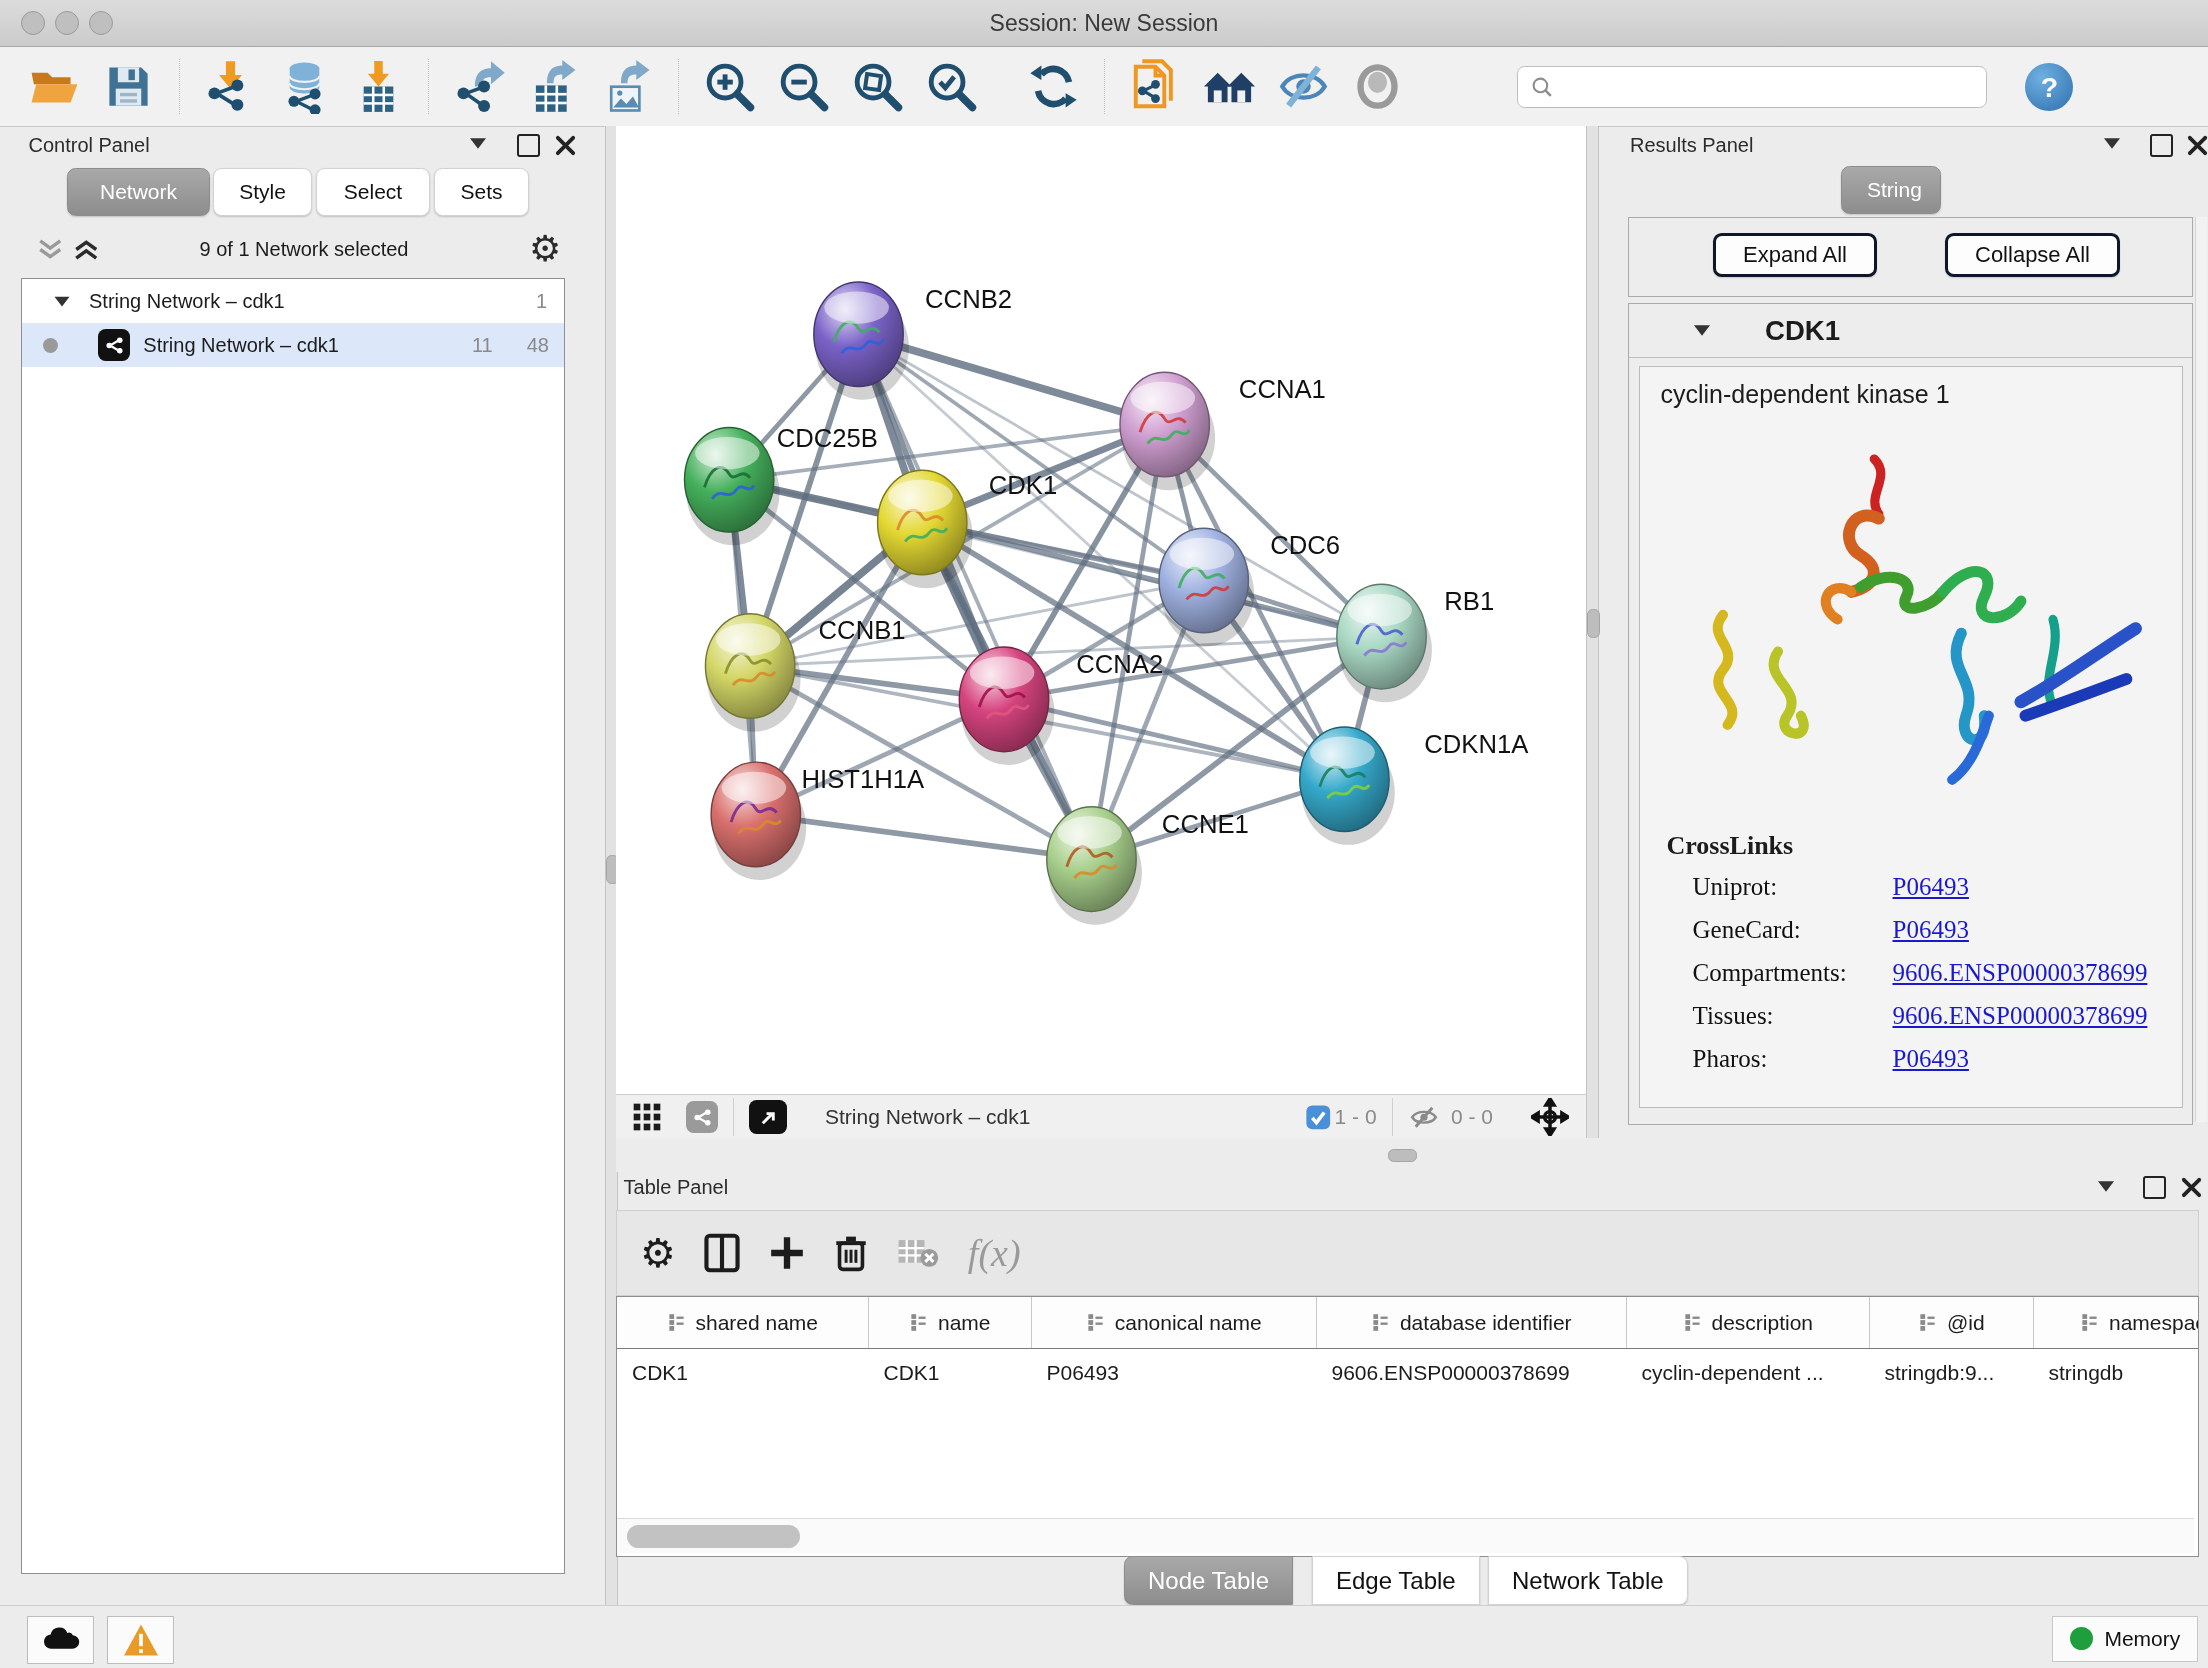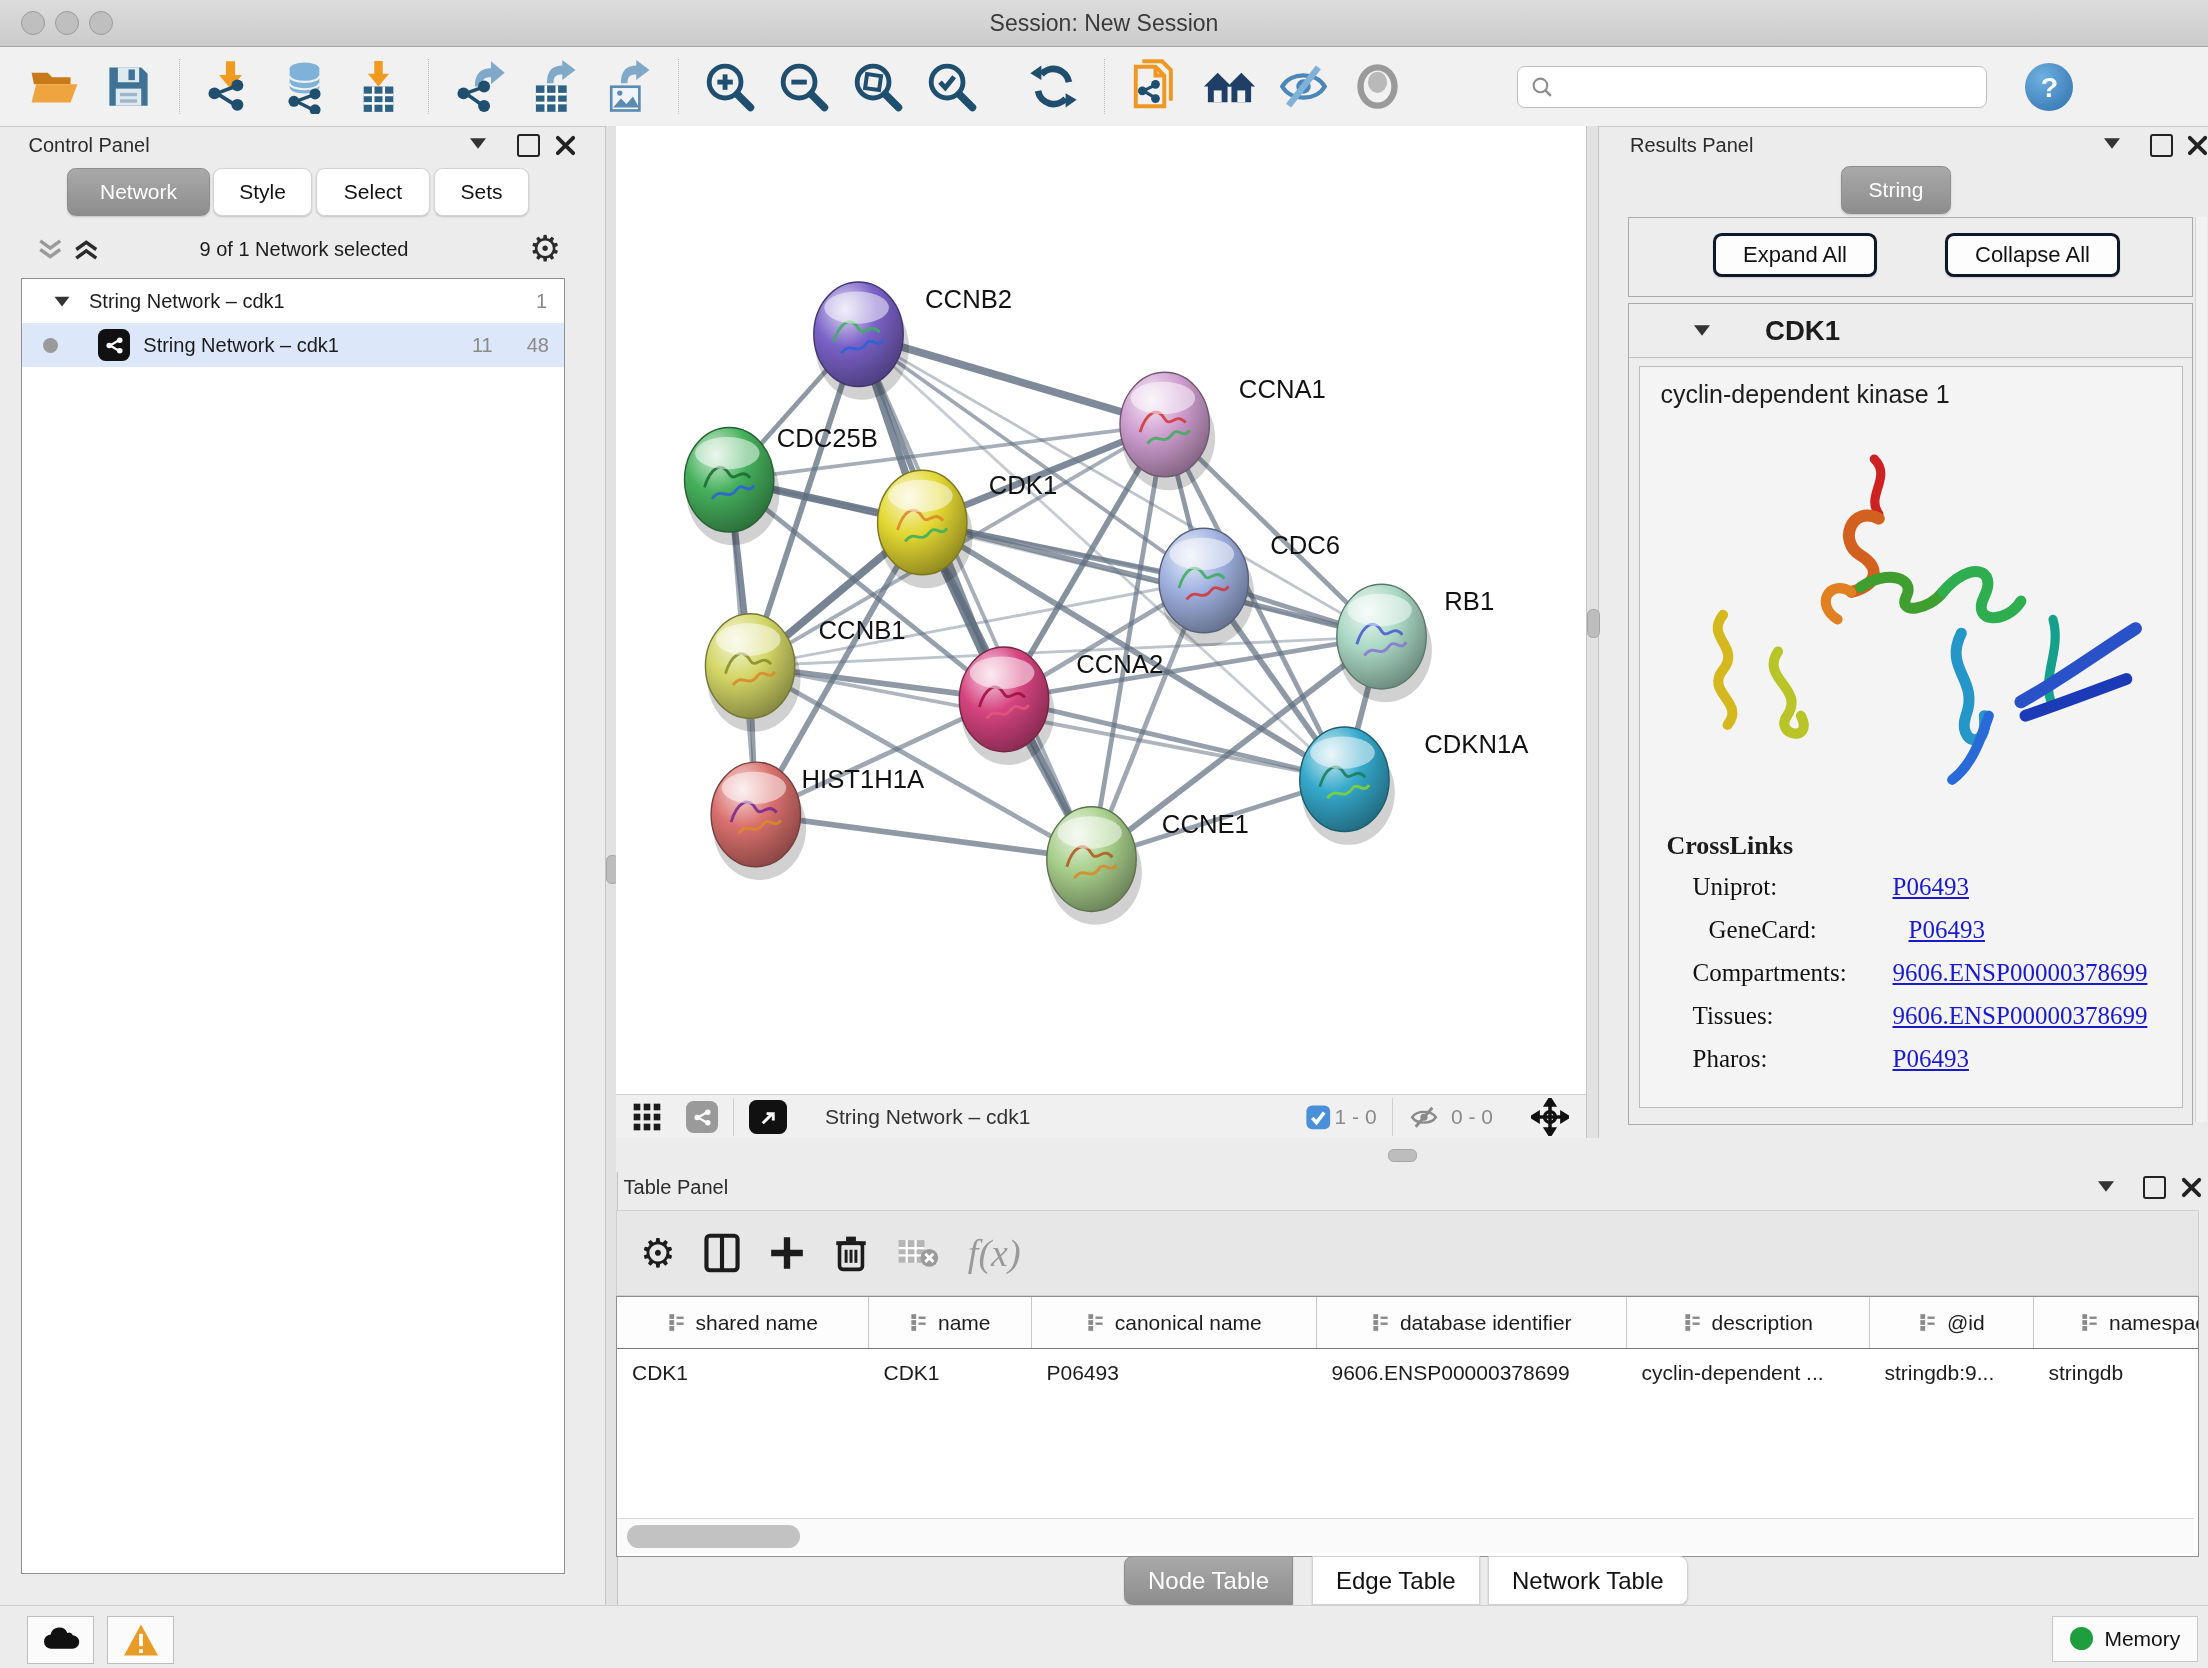--- a/index.html
+++ b/index.html
@@ -583,21 +583,21 @@
 
 <div class="abs" style="left:1598px;top:126px;width:611px;height:1012px;">
   <div class="abs panel-title" style="left:32px;top:7.6px;">Results Panel</div>
   <span class="abs tri" style="left:504px;top:11.4px;transform:scale(.8);"></span>
   <span class="abs maxicon" style="left:552px;top:7.6px;"></span>
   <svg class="abs xicon" style="left:588px;top:7.6px;" width="23" height="23" viewBox="0 0 24 24">
       <line x1="4" y1="4" x2="20" y2="20"></line>
       <line x1="20" y1="4" x2="4" y2="20"></line>
     </svg>
 
-  <button class="tabbtn sel abs" style="left:243px;top:40px;width:110px;">String</button>
+  <button class="tabbtn sel abs" style="left:243px;top:40px;width:100px;">String</button>
 
   <div class="abs rbox" style="left:30px;top:91px;width:563px;height:78px;">
     <button class="rbtn abs" style="left:84px;top:15px;">Expand All</button>
     <button class="rbtn abs" style="left:316px;top:15px;">Collapse All</button>
   </div>
 
   <div class="abs rbox" style="left:30px;top:177px;width:563px;height:820px;">
     <div style="display:flex;align-items:center;height:53px;border-bottom:1px solid #c0c0c0;">
       <span class="tri" style="margin-left:63px;transform:scale(.8);"></span>
       <span style="margin-left:53px;font-size:27.6px;font-weight:bold;">CDK1</span>
@@ -620,21 +620,21 @@
           <path d="M350,300 C340,330 330,355 310,370" stroke="#2a6ad8" stroke-width="11"></path>
         </g>
       </svg>
       <div class="abs" style="left:27px;top:464px;font-family:'Liberation Serif',serif;font-weight:bold;font-size:26px;">CrossLinks</div>
       <div id="crosslinks" class="abs" style="left:53px;top:506px;width:476px;">
           <div style="display: flex; margin-bottom: 15px;">
             <span class="cl-label" style="width: 200px;">Uniprot:</span>
             <a class="cl-link">P06493</a>
           </div>
           <div style="display: flex; margin-bottom: 15px;">
-            <span class="cl-label" style="width: 200px; margin-left: 16px;">GeneCard:</span>
+            <span class="cl-label" style="width: 200px;">GeneCard:</span>
             <a class="cl-link">P06493</a>
           </div>
           <div style="display: flex; margin-bottom: 15px;">
             <span class="cl-label" style="width: 200px;">Compartments:</span>
             <a class="cl-link">9606.ENSP00000378699</a>
           </div>
           <div style="display: flex; margin-bottom: 15px;">
             <span class="cl-label" style="width: 200px;">Tissues:</span>
             <a class="cl-link">9606.ENSP00000378699</a>
           </div>

